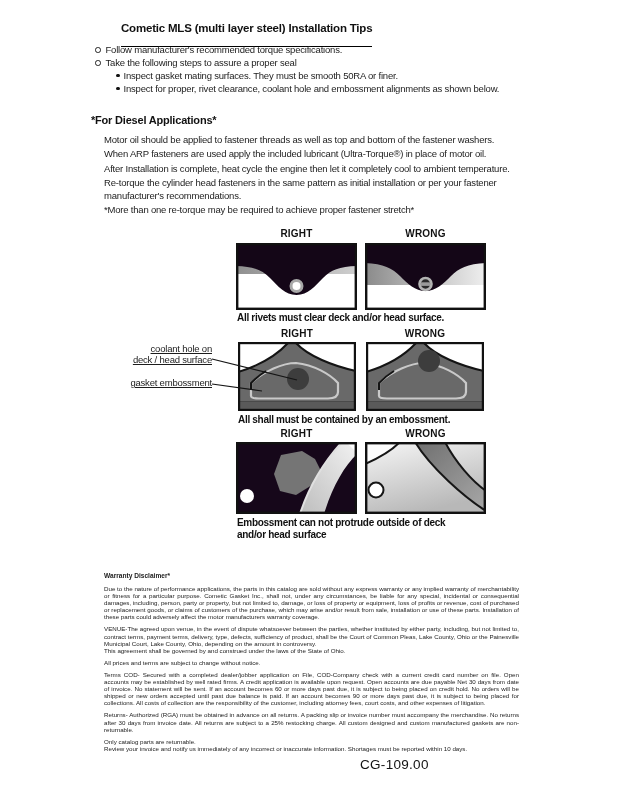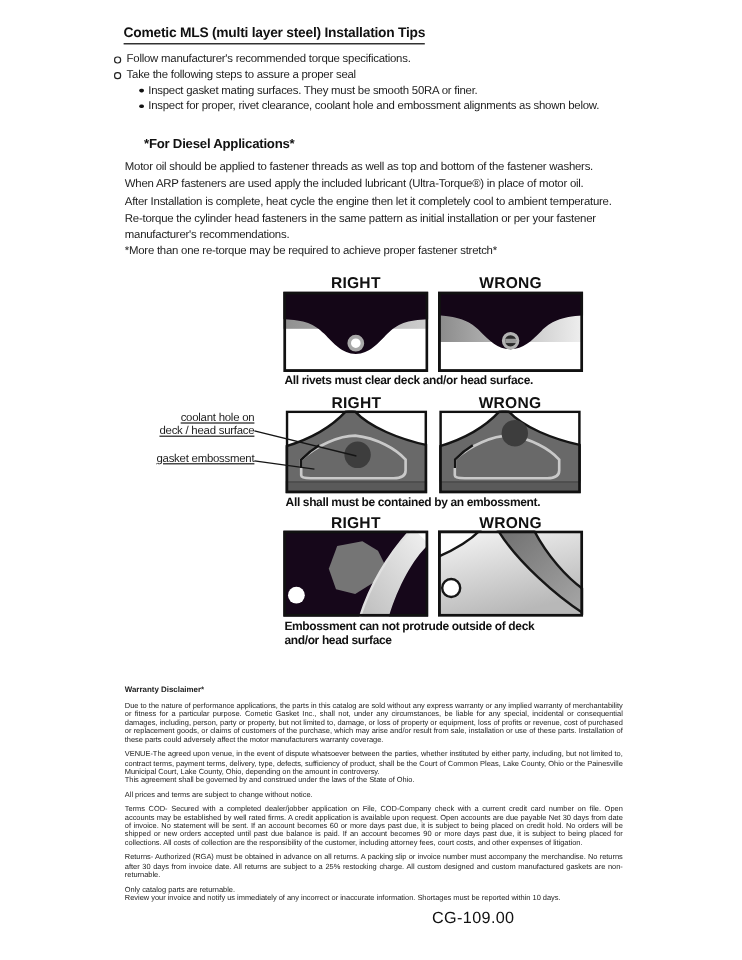--- a/index.html
+++ b/index.html
@@ -4,37 +4,37 @@
 <style>
   html,body{margin:0;padding:0;}
   body{
     width:618px;height:800px;position:relative;background:#ffffff;
     font-family:"Liberation Sans","DejaVu Sans",sans-serif;color:#1a1a1a;
     overflow:hidden;
   }
   .abs{position:absolute;}
   
   .doc-title{
-    left:103px;top:22px;font-size:11.5px;font-weight:700;letter-spacing:-0.2px;
-    border-bottom:1.5px solid #000;padding-bottom:2px;display:inline-block;color:#111;
+    left:121px;top:22px;font-size:11.5px;font-weight:700;letter-spacing:-0.2px;
+    border-bottom:1.5px solid #000;padding-bottom:12px;display:inline-block;color:#111;
   }
   
   .bullets{left:95px;top:43px;width:425px;font-size:9.5px;letter-spacing:-0.2px;line-height:13px;color:#1c1c1c;}
   .b-row{display:flex;align-items:flex-start;}
   .b-marker{flex:0 0 auto;width:3.5px;height:3.5px;border:1px solid #222;border-radius:50%;margin:4px 5px 0 0;}
   .sb-row{display:flex;align-items:flex-start;margin-left:21px;}
   .sb-marker{flex:0 0 auto;width:3.5px;height:3.5px;background:#111;border-radius:50%;margin:4.5px 4px 0 0;}
   
-  .diesel-h{left:120px;top:114px;font-size:11px;font-weight:700;letter-spacing:-0.2px;color:#111;}
+  .diesel-h{left:91px;top:114px;font-size:11px;font-weight:700;letter-spacing:-0.2px;color:#111;}
   .para{left:104px;width:412px;font-size:9.5px;letter-spacing:-0.2px;line-height:13.5px;color:#1c1c1c;}
   .p1{top:133px;}
   .p2{top:162px;}
   .note{top:203px;}
   
-  .fig-label{font-size:13px;font-weight:700;text-align:center;width:121px;color:#111;letter-spacing:0.2px;}
+  .fig-label{font-size:10px;font-weight:700;text-align:center;width:121px;color:#111;letter-spacing:0.2px;}
   .fig-label.w2{width:118px;}
   .panel{display:block;}
   .caption{font-size:10px;font-weight:700;letter-spacing:-0.3px;line-height:12px;color:#111;}
   .ann{font-size:9.5px;letter-spacing:-0.2px;text-align:right;width:122px;color:#1c1c1c;line-height:11px;text-decoration:underline;}
   
   .warranty{left:104px;top:572px;width:415px;color:#222;}
   .warranty .wh{font-size:6.6px;font-weight:700;margin-bottom:6px;}
   .wblock{font-size:6.2px;line-height:7.1px;margin-bottom:5px;text-align:justify;}
   .page-num{left:360px;top:757px;font-size:13.5px;letter-spacing:0.3px;color:#111;}
   svg{display:block;}

